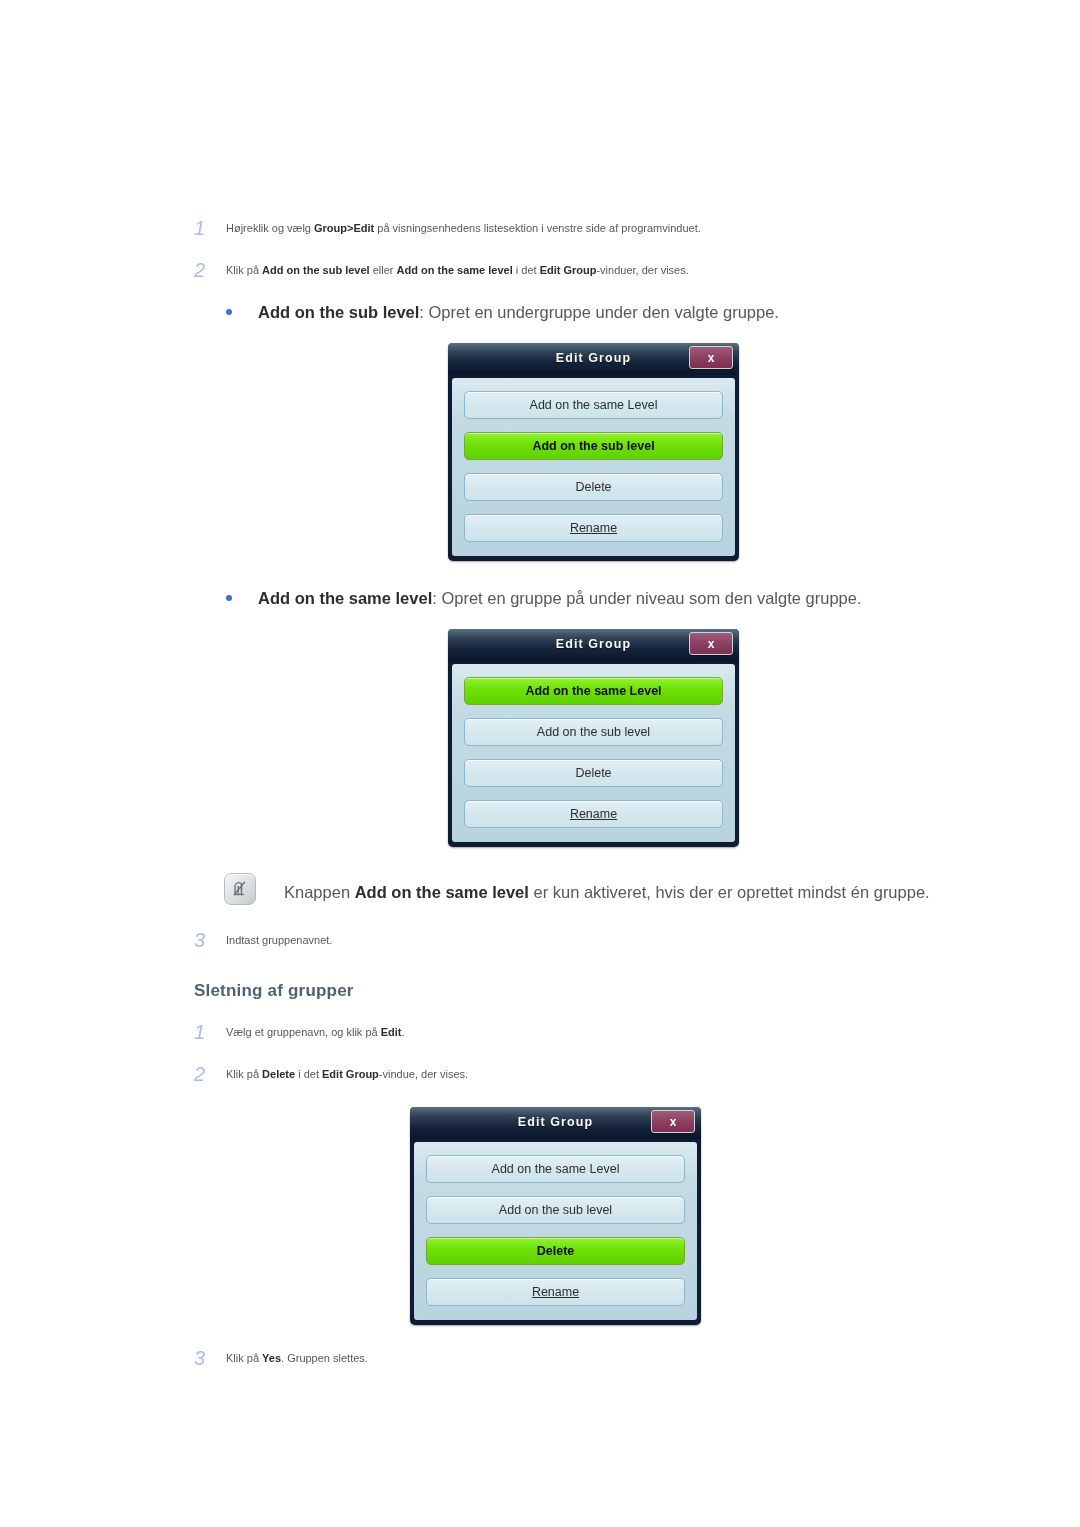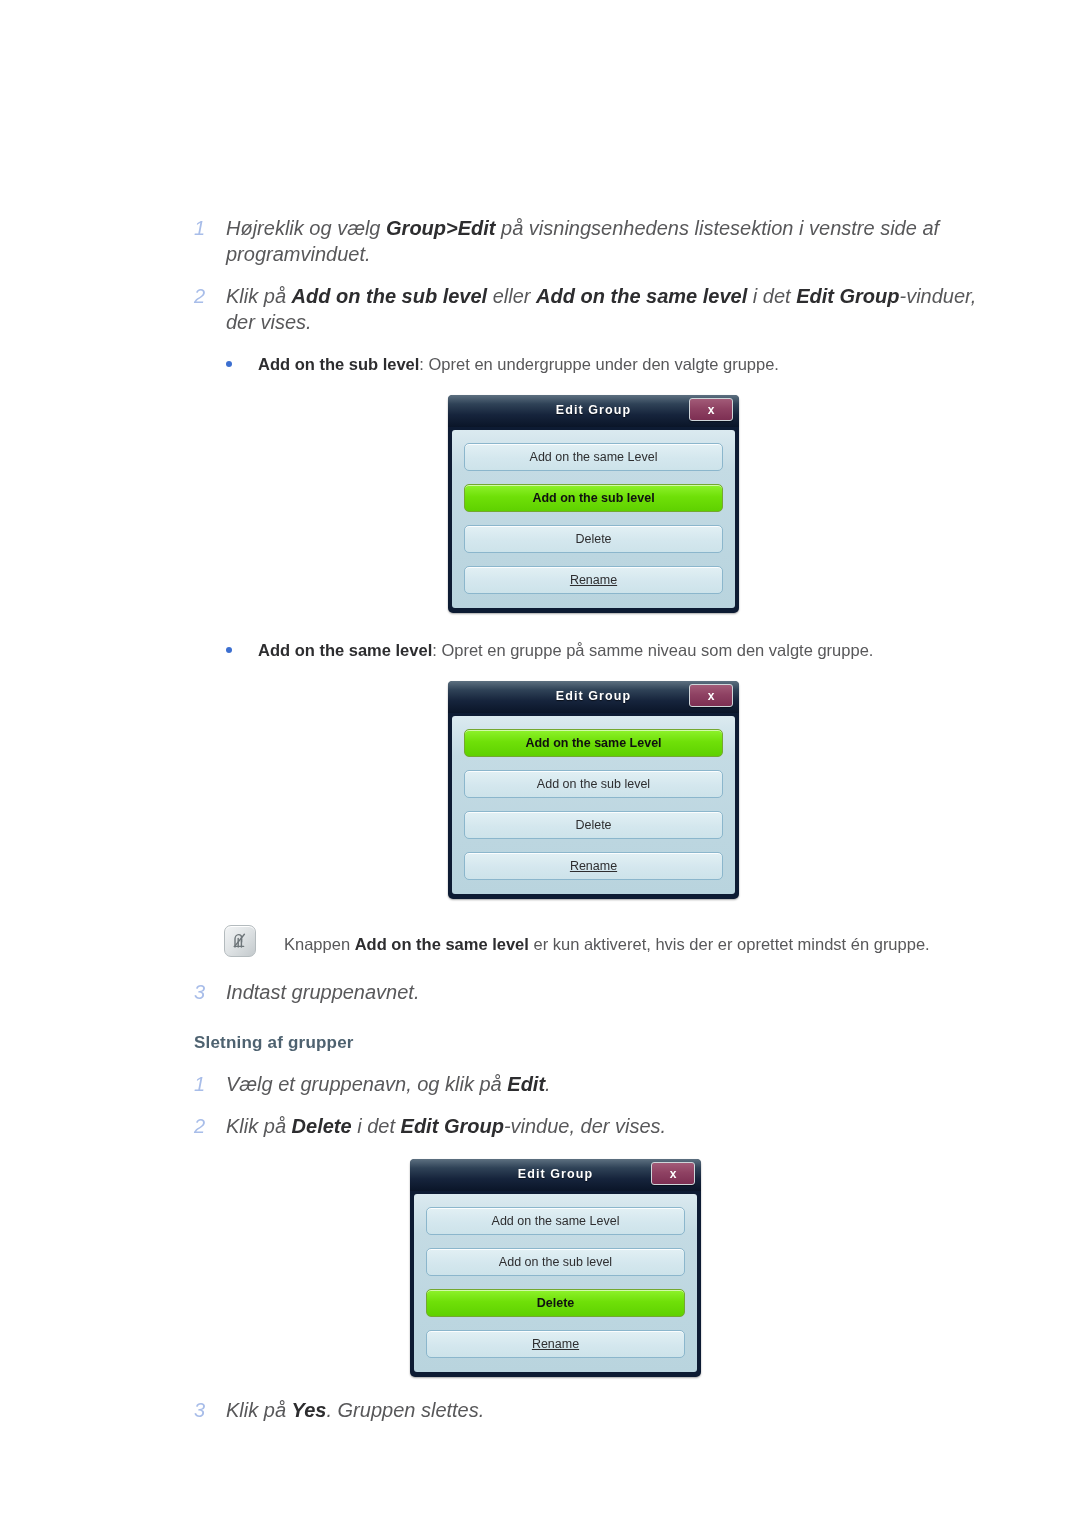--- a/index.html
+++ b/index.html
@@ -36,24 +36,23 @@
     padding-left: 8px;
     box-sizing: border-box;
     color: #a8bde9;
     font-size: 20px;
     font-style: italic;
     font-weight: 400;
     line-height: 26px;
     letter-spacing: 0.5px;
   }
   .step-text {
-    font-size: 20px;
+    font-size: 11px;
     line-height: 26px;
     color: #58585a;
-    font-style: italic;
   }
   .step-text b { color: #2d2d2f; font-weight: bold; }
 
   .bullet-row {
     display: flex;
     align-items: flex-start;
     margin: 14px 0 14px 0;
     padding-left: 40px;
   }
   .bullet-dot {
@@ -234,21 +233,21 @@
             <div class="dlg-btn normal">Rename</div>
           </div>
         </div>
       </div>
 
     <div id="bullet-1" style="margin-top:24px;">
         <div class="bullet-row">
           <div class="bullet-dot">
             <span></span>
           </div>
-          <div class="bullet-text"><b>Add on the same level</b><span>: Opret en gruppe på samme niveau som den valgte gruppe.</span></div>
+          <div class="bullet-text"><b>Add on the same level</b><span>: Opret en gruppe på under niveau som den valgte gruppe.</span></div>
         </div>
       </div>
 
     <div class="dlg-wrap indent-dlg-a" id="dlg-1" style="margin-top:18px;">
         <div class="dialog">
           <div class="dlg-titlebar">
             <div class="dlg-title">Edit Group</div>
             <div class="dlg-close">x</div>
           </div>
           <div class="dlg-body">

